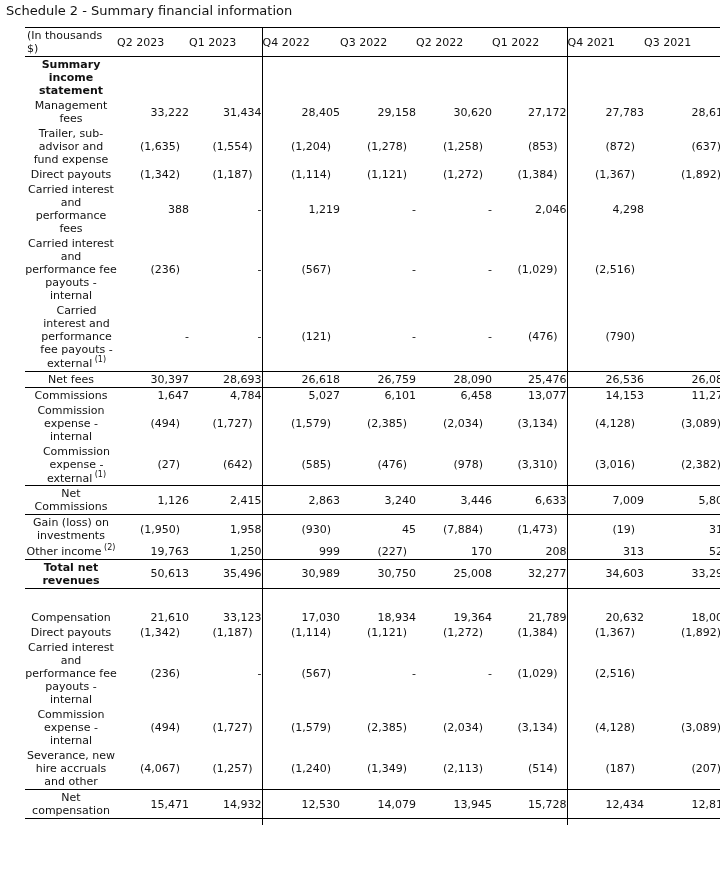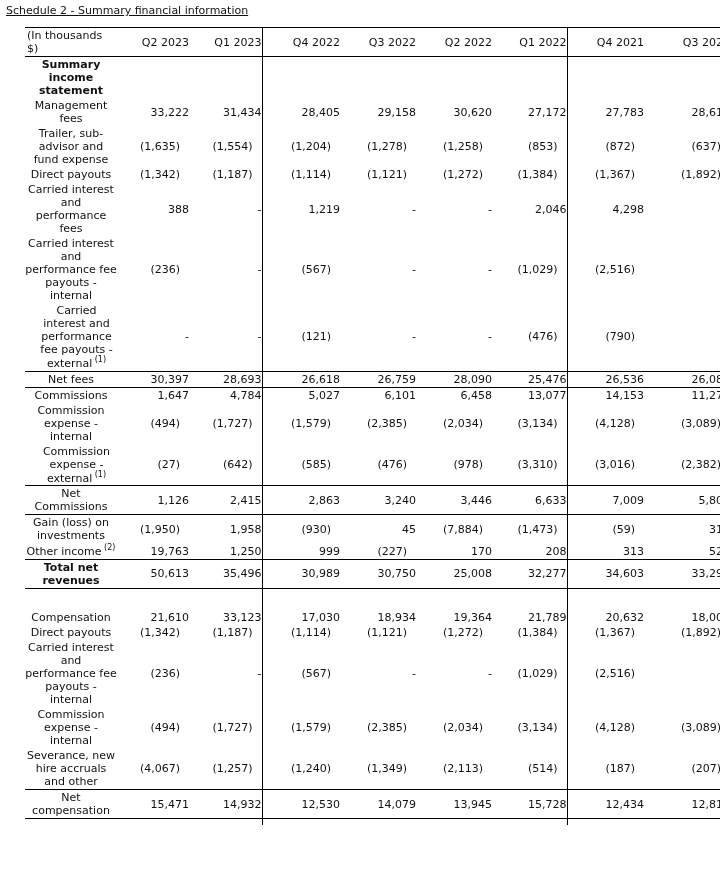--- a/index.html
+++ b/index.html
@@ -11,43 +11,42 @@
     width: 720px;
     height: 881px;
     overflow: hidden;
     box-sizing: border-box;
     padding: 4px 6px 0 6px;
     font-family: "DejaVu Sans", "Liberation Sans", sans-serif;
     font-size: 11px;
     color: #111111;
   }
   .title {
-    font-size: 11px;
+    font-size: 13px;
     line-height: 14px;
-    text-decoration: underline;
     margin: 0 0 9px 0;
   }
   table.fin {
     border-collapse: collapse;
     table-layout: fixed;
     width: 705px;
     margin-left: 19px;
   }
   table.fin th, table.fin td {
     font-size: 11px;
     line-height: 13px;
     vertical-align: middle;
     padding: 1px 0;
     overflow: hidden;
   }
   thead th {
     border-top: 1px solid #000;
     border-bottom: 1px solid #000;
     font-weight: normal;
-    text-align: right;
+    text-align: left;
     padding-top: 3px;
     padding-bottom: 4px;
   }
   thead th.corner {
     text-align: left;
     padding-left: 2px;
     padding-right: 2px;
   }
   td.label {
     text-align: center;
@@ -253,21 +252,21 @@
         <td class="num">5,802</td>
       </tr>
       <tr>
         <td class="label">Gain (loss) on investments</td>
         <td class="num paren">(1,950)</td>
         <td class="num">1,958</td>
         <td class="num vline paren">(930)</td>
         <td class="num">45</td>
         <td class="num paren">(7,884)</td>
         <td class="num paren">(1,473)</td>
-        <td class="num vline paren">(59)</td>
+        <td class="num vline paren">(19)</td>
         <td class="num">310</td>
       </tr>
       <tr>
         <td class="label">Other income<sup class="fn"> (2)</sup></td>
         <td class="num">19,763</td>
         <td class="num">1,250</td>
         <td class="num vline">999</td>
         <td class="num paren">(227)</td>
         <td class="num">170</td>
         <td class="num">208</td>

